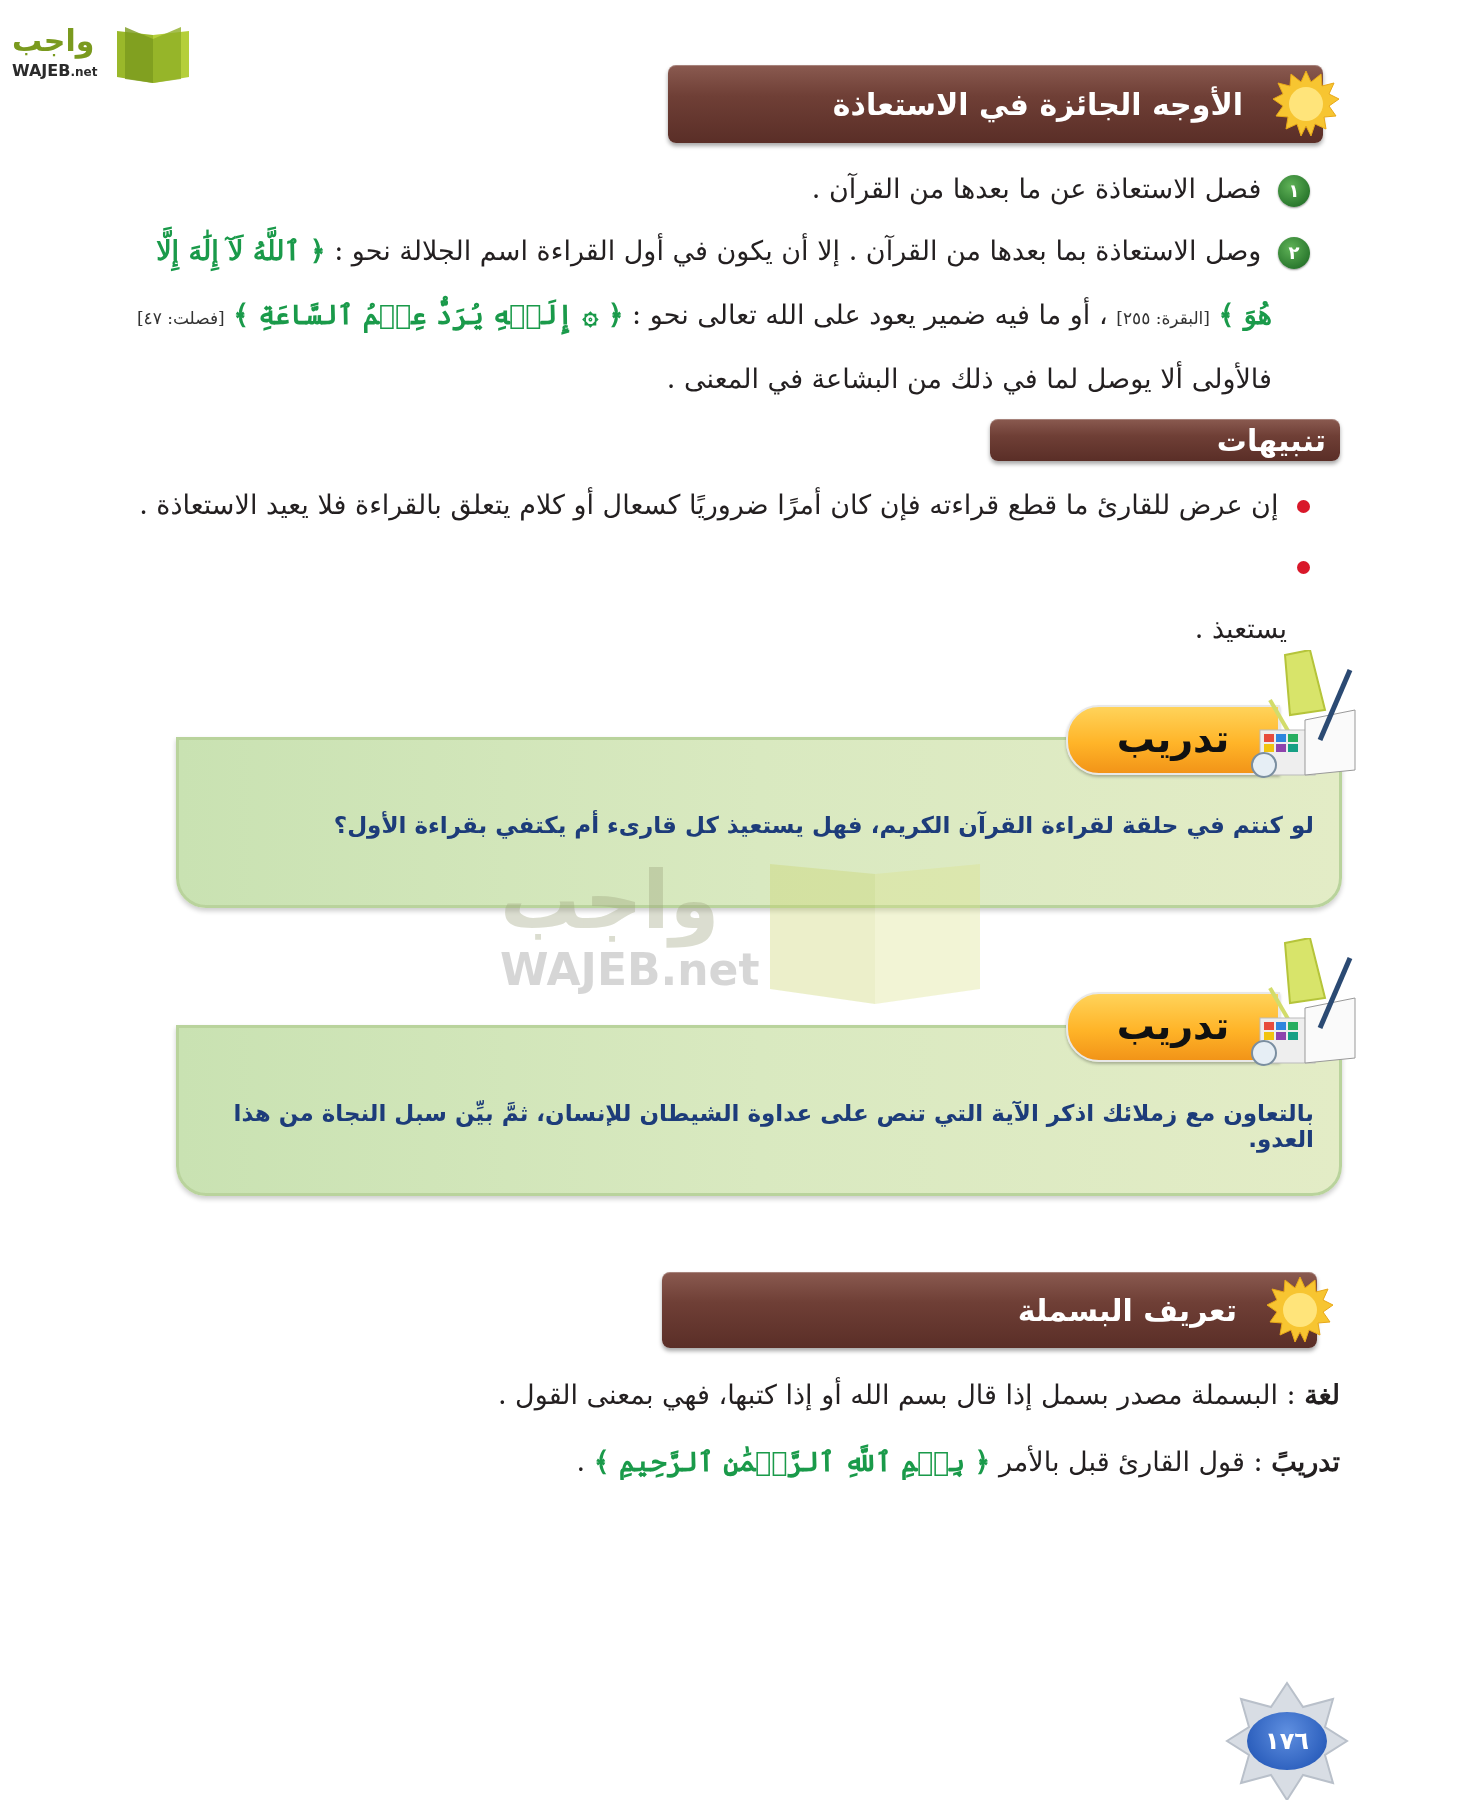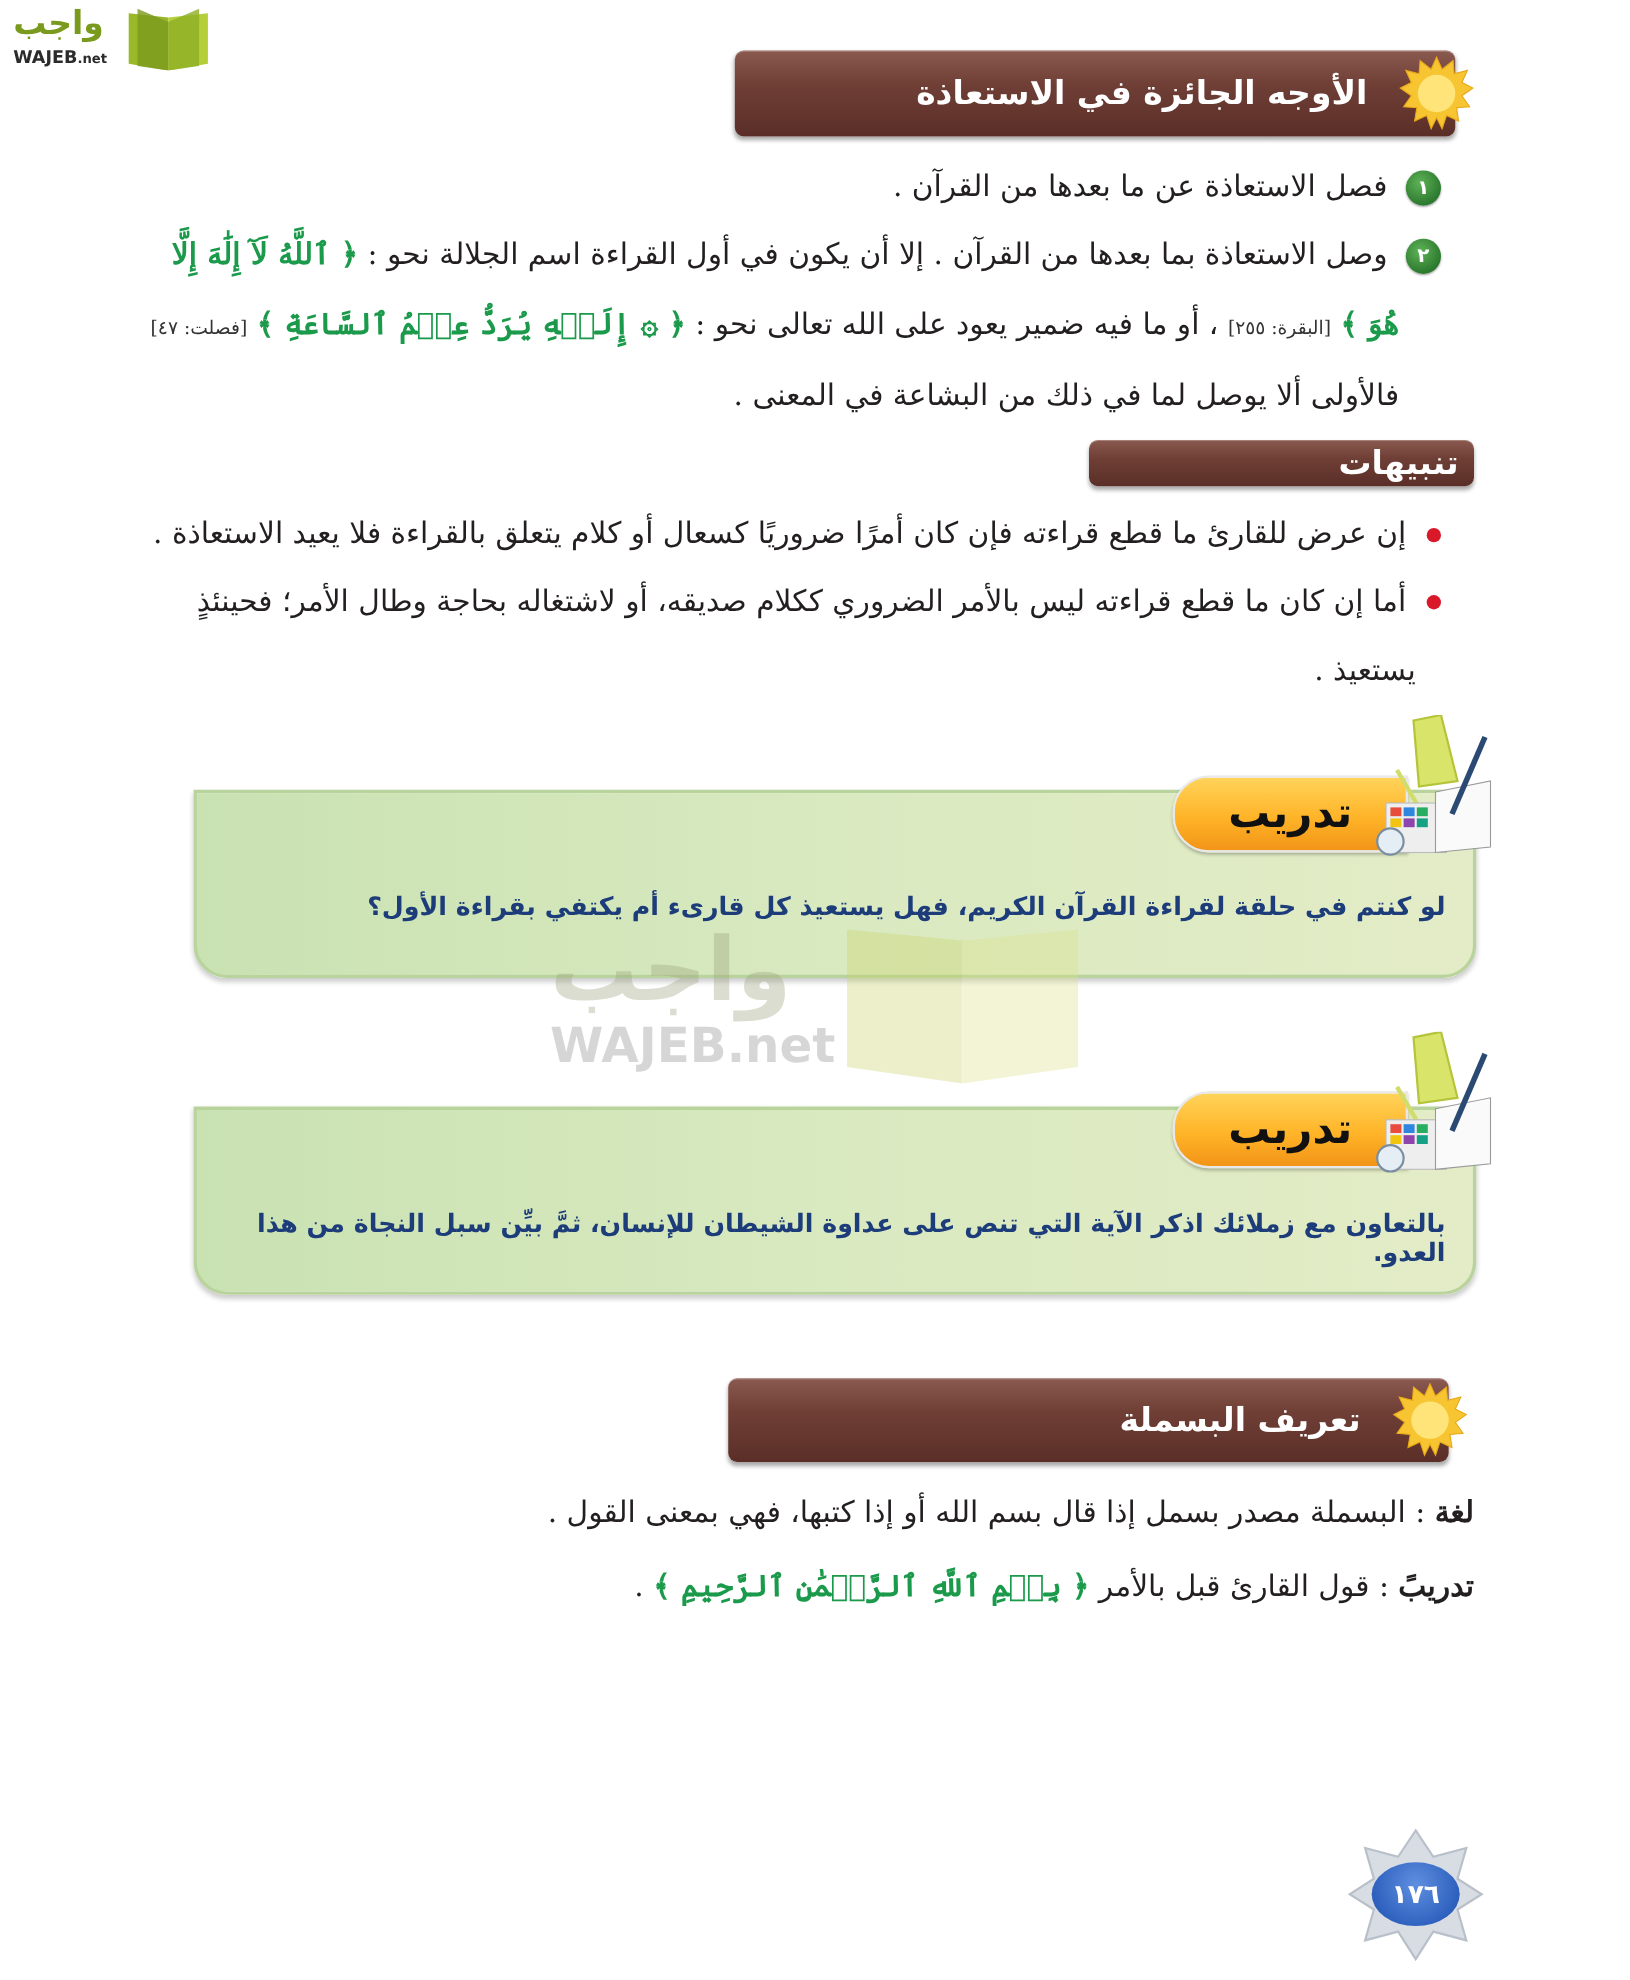--- a/index.html
+++ b/index.html
@@ -2,21 +2,21 @@
 <html><head>
 <meta charset="utf-8">
 <style>
   html, body { margin: 0; padding: 0; }
   body {
     width: 1482px; height: 1800px; position: relative; overflow: hidden;
     background: #ffffff;
     font-family: "DejaVu Serif", "Liberation Serif", serif;
     color: #231f20;
   }
-  .abs { position: absolute; }
+  .abs { position: absolute; margin-top: 19px; }
   .rtl { direction: rtl; text-align: right; }
 
   
   .logo { left: 8px; top: 4px; width: 185px; height: 62px; }
   .logo-text { position:absolute; left:4px; top:2px; font-family:"DejaVu Sans",sans-serif; font-weight:bold; color:#7a9a1e; font-size:30px; line-height:32px; }
   .logo-en { position:absolute; left:4px; top:38px; font-family:"DejaVu Sans",sans-serif; font-weight:bold; color:#2b2b2b; font-size:16px; }
   .logo-en small { font-size: 12px; }
   .logo-book { position:absolute; left:105px; top:4px; width:80px; height:56px; }
 
   
@@ -125,21 +125,20 @@
 <div class="abs bar bar-small" style="left:990px; top:400px; width:350px; height:42px;">
   <span class="bar-title">تنبيهات</span>
 </div>
 
 <div class="abs rtl para" style="right:172px; top:466px; width:1150px; white-space:nowrap;">
   <span class="bullet"></span>
   <span>إن عرض للقارئ ما قطع قراءته فإن كان أمرًا ضروريًا كسعال أو كلام يتعلق بالقراءة فلا يعيد الاستعاذة .</span>
 </div>
 <div class="abs rtl para" style="right:172px; top:527px; width:1150px; white-space:nowrap;">
   <span class="bullet"></span>
-  <span>أما إن كان ما قطع قراءته ليس بالأمر الضروري ككلام صديقه، أو لاشتغاله بحاجة وطال الأمر؛ فحينئذٍ</span>
 </div>
 <div class="abs rtl para" style="right:195px; top:590px; width:800px;">يستعيذ .</div>
 
 <div class="abs train-box" style="left:176px; top:718px; width:1160px; height:165px;"></div>
 <div class="train-label" style="left:1066px; top:705px;">تدريب</div>
 <svg class="deco" viewBox="0 0 110 130" style="left:1250px; top:650px;">
   <polygon points="35,5 60,0 75,60 40,65" fill="#d8e46a" stroke="#b5c43a" stroke-width="2"></polygon>
   <line x1="20" y1="50" x2="55" y2="110" stroke="#d2dc6a" stroke-width="4"></line>
   <rect x="10" y="80" width="55" height="45" fill="#eee" stroke="#bbb"></rect>
   <rect x="14" y="84" width="10" height="8" fill="#e74c3c"></rect>

